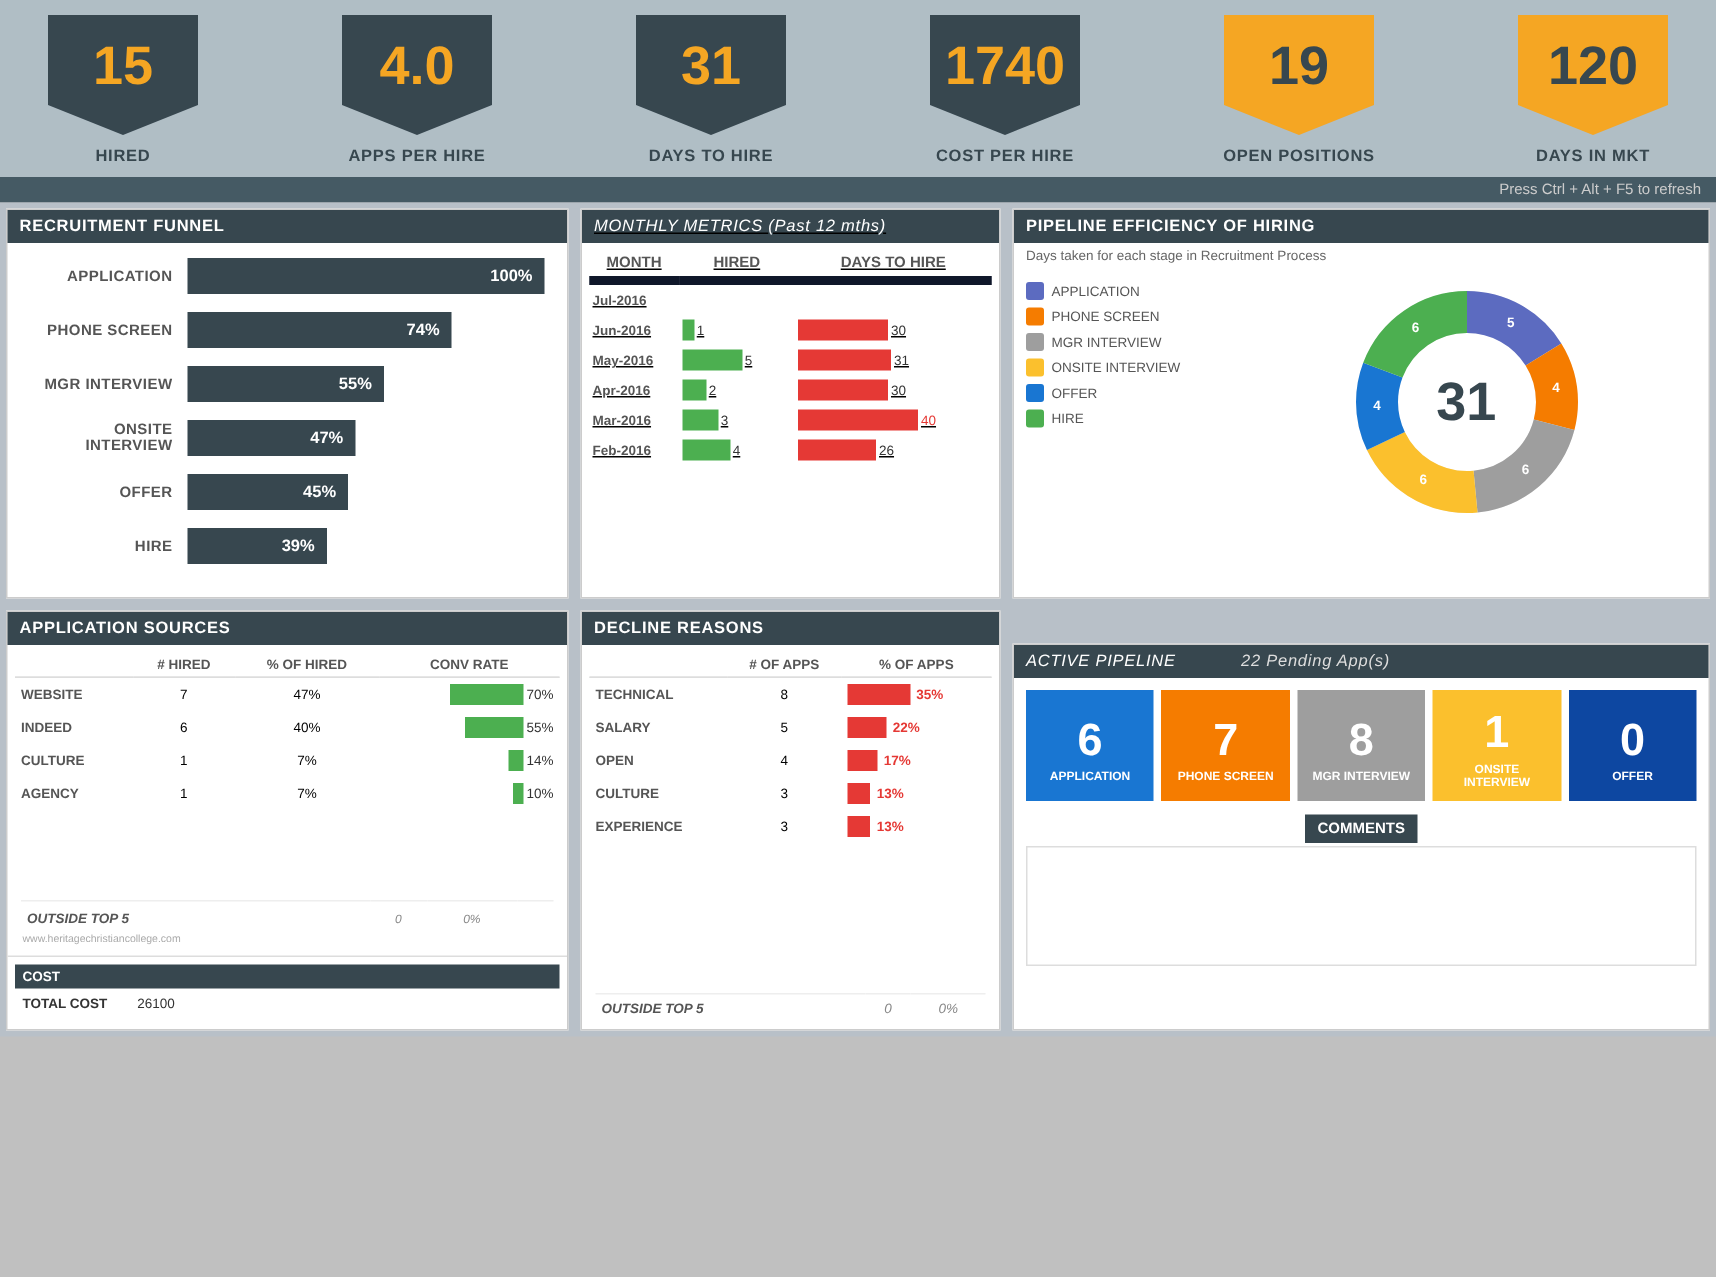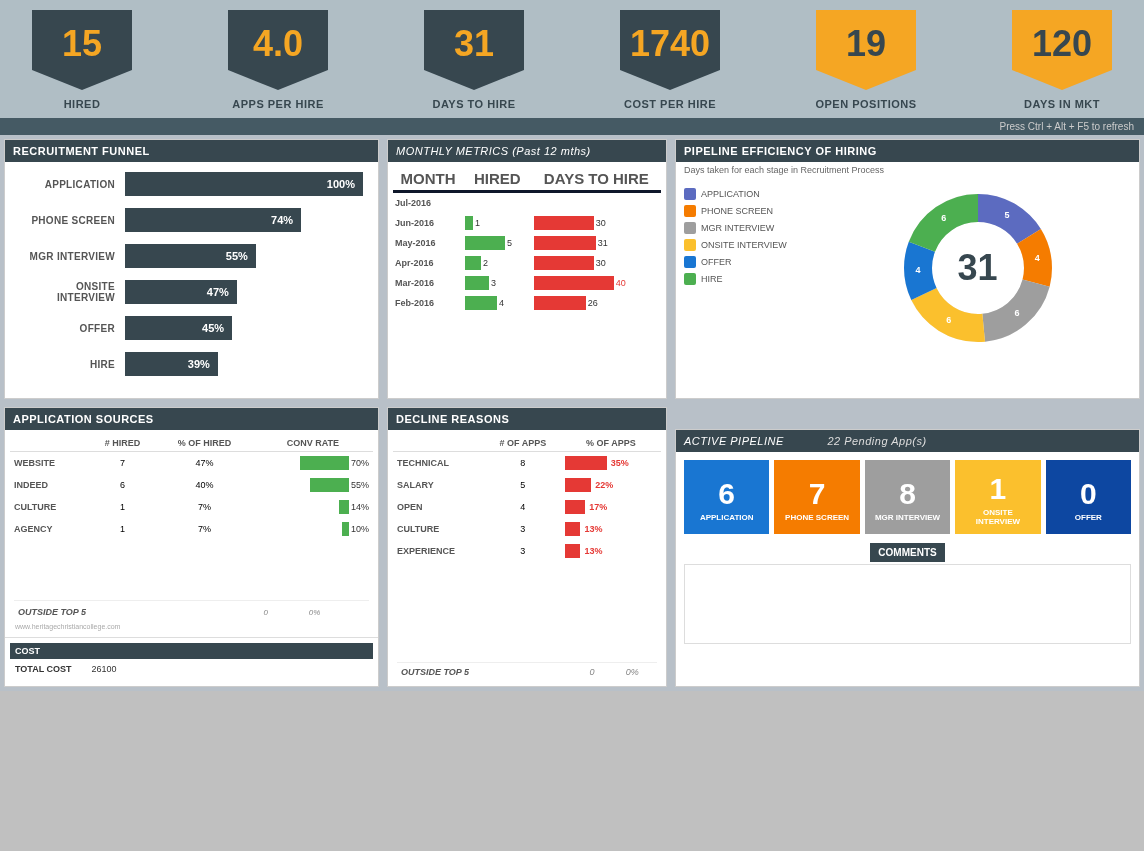--- a/index.html
+++ b/index.html
@@ -120,36 +120,37 @@
       font-weight: bold;
       padding: 6px 8px;
       text-align: right;
       min-width: 30px;
     }
 
     
     .metrics-panel {
       grid-column: 2;
       grid-row: 1;
+      text-decoration: underline;
     }
     .metrics-body {
       padding: 5px;
     }
     .metrics-table {
       width: 100%;
       font-size: 10px;
       border-collapse: collapse;
     }
     .metrics-table th {
       color: #555;
       font-weight: bold;
-      font-size: 15px;
+      font-size: 10px;
       padding: 3px 2px;
       text-align: center;
-      border-bottom: 3px solid #0f172a;
+      border-bottom: 6px solid #0f172a;
     }
     .metrics-table td {
       padding: 3px 2px;
       font-size: 9px;
       vertical-align: middle;
     }
     .metrics-table td:first-child {
       color: #555;
       font-weight: bold;
     }

